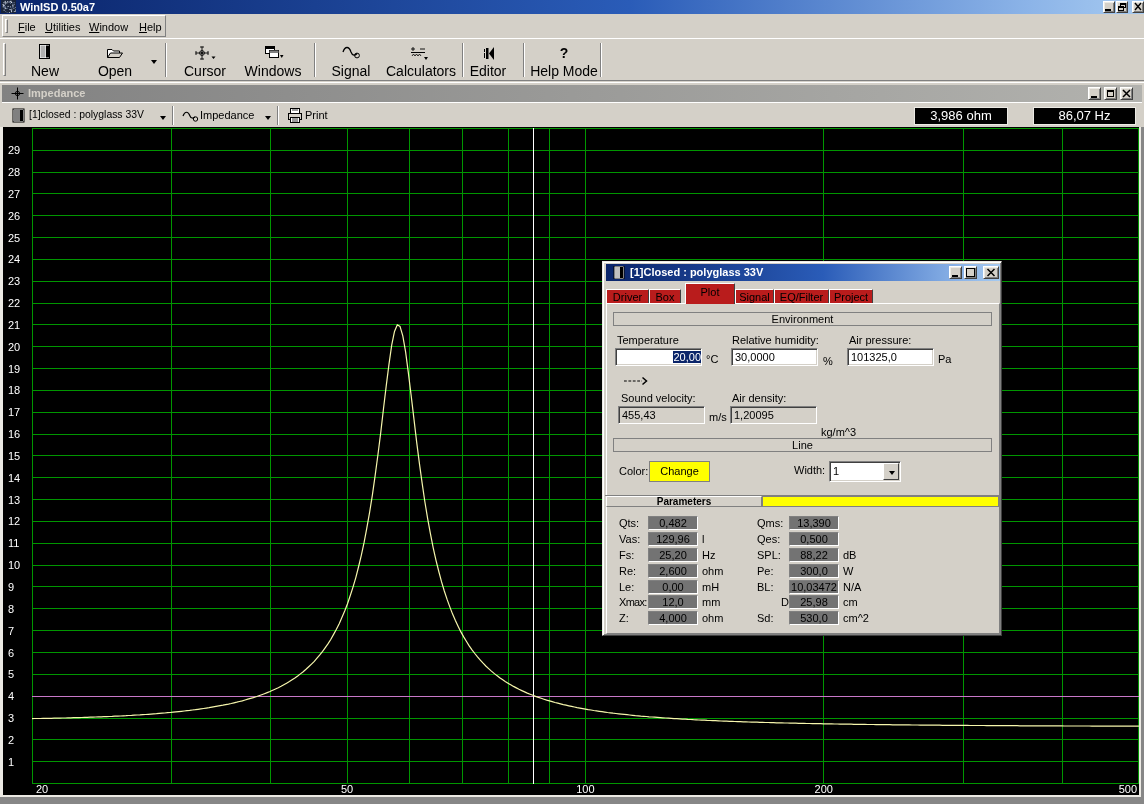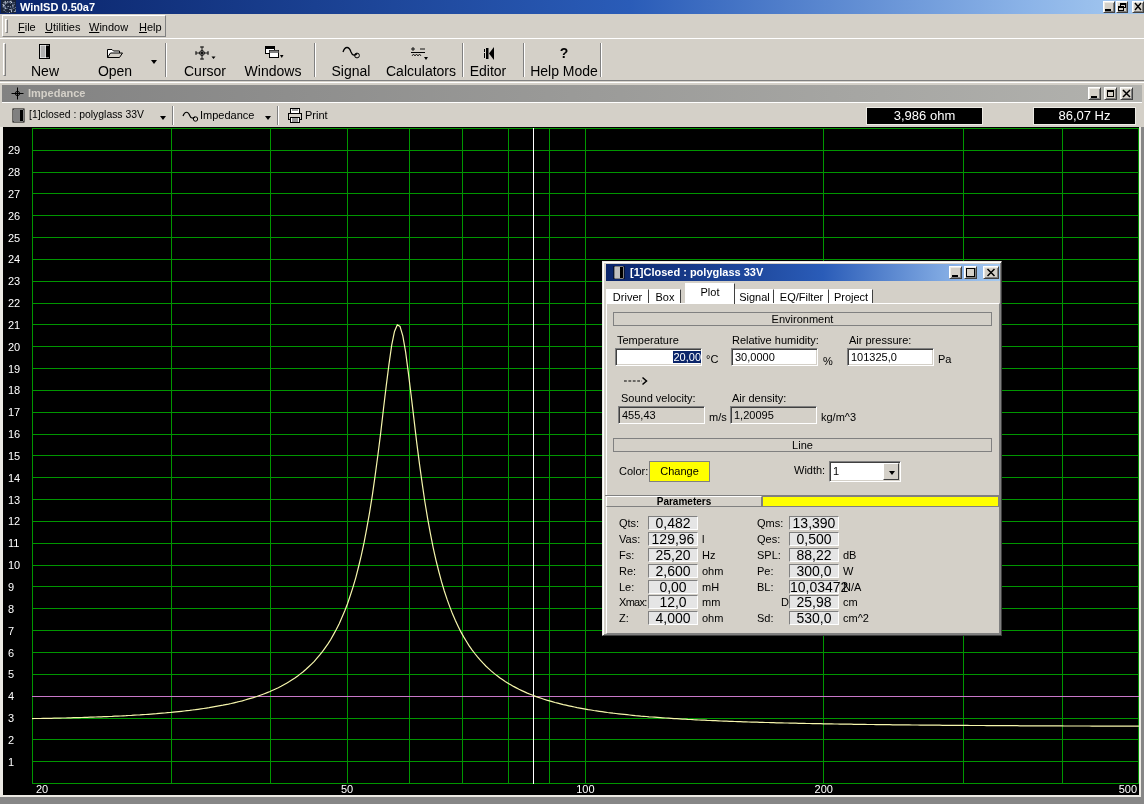--- a/index.html
+++ b/index.html
@@ -35,32 +35,32 @@
 #plotwrap { position:absolute; left:3px; top:44px; width:1138px; height:670px; background:#000;
   border-right:2px solid #ECEAE4; border-bottom:2px solid #ECEAE4; }
 #botstrip { position:absolute; left:0; top:714px; width:1144px; height:7px; background:#878787; }
 #rightstrip { position:absolute; left:1141px; top:44px; width:3px; height:670px; background:#878787; }
 .dlg { position:absolute; left:602px; top:261px; width:400px; height:375px; background:#D4D0C8;
   border-top:1px solid #ECEAE4; border-left:1px solid #ECEAE4; border-right:1px solid #404040; border-bottom:1px solid #404040;
   box-shadow:inset 1px 1px 0 #fff, inset -1px -1px 0 #808080; }
 #dlgtitle { position:absolute; left:3px; top:2px; width:394px; height:17px;
   background:linear-gradient(to right,#0A246A 0%,#2A5CB8 55%,#8CB4E8 90%,#A6CAF0 100%); }
 #dlgtitle .ttext { position:absolute; left:24px; top:2px; color:#fff; font-weight:bold; font-size:11px; }
-.tab { position:absolute; background:#ffffff; border-top:1px solid #fff; border-left:1px solid #fff; border-right:1px solid #404040;
+.tab { position:absolute; background:#b91c1c; border-top:1px solid #fff; border-left:1px solid #fff; border-right:1px solid #404040;
   text-align:center; color:#000; }
 .hdrbar { position:absolute; left:10px; width:379px; height:14px; border:1px solid #808080; text-align:center; color:#000; line-height:13px; background:#D4D0C8; }
 .lbl { position:absolute; color:#000; }
 .input { position:absolute; width:87px; height:18px; background:#fff;
   border-top:1px solid #808080; border-left:1px solid #808080; border-right:1px solid #fff; border-bottom:1px solid #fff;
   box-shadow:inset 1px 1px 0 #404040, inset -1px -1px 0 #D4D0C8;
   color:#000; line-height:16px; padding-left:3px; }
 .input.ro { background:#D4D0C8; }
-.pbox { position:absolute; width:50px; height:14px; background:#e5e5e5;
+.pbox { position:absolute; width:50px; height:14px; background:#737373;
   border-top:1px solid #808080; border-left:1px solid #808080; border-right:1px solid #fff; border-bottom:1px solid #fff;
-  color:#000; line-height:13px; text-align:center; font-size:14px; }
+  color:#000; line-height:13px; text-align:center; font-size:11px; }
 </style>
 </head>
 <body>
 
 <div id="titlebar">
   <svg style="position:absolute;left:1px;top:0" width="15" height="13">
       <rect width="15" height="13" fill="#1A2438"></rect>
       <rect x="9.5" y="0.8" width="1" height="1" fill="#E8EEF8"></rect>
       <rect x="3.9" y="2.2" width="1" height="1" fill="#C8D4E8"></rect>
       <rect x="10.0" y="11.2" width="1" height="1" fill="#C8D4E8"></rect>
@@ -246,21 +246,21 @@
     <div class="dropArrow" style="left:263px; top:13px;"></div>
     <div class="tsep" style="left:275px; top:3px; height:19px;"></div>
     <svg style="position:absolute;left:285px;top:4px" width="17" height="17">
         <rect x="3.5" y="1.5" width="9" height="5" fill="#fff" stroke="#000"></rect>
         <rect x="1.5" y="6.5" width="13" height="6" fill="#D4D0C8" stroke="#000"></rect>
         <rect x="3.5" y="10.5" width="9" height="5" fill="#fff" stroke="#000"></rect>
         <path d="M5 12 h6 M5 14 h6" stroke="#000" stroke-width="0.8"></path>
         <path d="M5 3 h6" stroke="#000" stroke-width="0.8"></path>
       </svg>
     <span class="combotext" style="left:303px;">Print</span>
-    <div class="blackbox" style="left:864px; width:117px;">3,986 ohm</div>
+    <div class="blackbox" style="left:912px; width:94px;">3,986 ohm</div>
     <div class="blackbox" style="left:1031px; width:103px;">86,07 Hz</div>
   </div>
   <div id="leftstrip" style="position:absolute;left:0;top:44px;width:3px;height:670px;background:#ECEAE4;"></div>
     <div id="plotwrap">
       <svg id="plotsvg" style="position:absolute;left:0;top:0" width="1136" height="668" shape-rendering="crispEdges">
         <g stroke="#009600" stroke-width="1">
           <line x1="29.0" y1="1.3" x2="29.0" y2="656.5"></line>
           <line x1="168.4" y1="1.3" x2="168.4" y2="656.5"></line>
           <line x1="267.4" y1="1.3" x2="267.4" y2="656.5"></line>
           <line x1="344.1" y1="1.3" x2="344.1" y2="656.5"></line>
@@ -389,21 +389,21 @@
   <span class="lbl" style="left:335px; top:91px;">Pa</span>
   <svg style="position:absolute; left:21px; top:114px;" width="26" height="10">
       <path d="M0 5 h18" stroke="#000" stroke-width="1.2" stroke-dasharray="2.8,1.6"></path>
       <path d="M18.5 1.5 L22.5 5 L18.5 8.5" fill="none" stroke="#000" stroke-width="1.5"></path>
     </svg>
   <span class="lbl" style="left:18px; top:130px;">Sound velocity:</span>
   <span class="lbl" style="left:129px; top:130px;">Air density:</span>
   <div class="input ro" style="left:15px; top:144px;">455,43</div>
   <span class="lbl" style="left:106px; top:149px;">m/s</span>
   <div class="input ro" style="left:127px; top:144px;">1,20095</div>
-  <span class="lbl" style="left:218px; top:149px;">kg/m^3</span>
+  <span class="lbl" style="left:218px; top:164px;">kg/m^3</span>
   <div class="hdrbar" style="top:176px;">Line</div>
   <span class="lbl" style="left:16px; top:203px;">Color:</span>
   <div style="position:absolute; left:46px; top:199px; width:61px; height:21px; background:#FFFF00; border:1px solid #808080; text-align:center; line-height:19px; color:#000;">Change</div>
   <span class="lbl" style="left:191px; top:202px;">Width:</span>
   <div class="input" style="left:226px; top:199px; width:72px; height:21px; line-height:19px;">1
     <div style="position:absolute; right:1px; top:1px; width:16px; height:17px; background:#D4D0C8; border-top:1px solid #fff; border-left:1px solid #fff; border-right:1px solid #404040; border-bottom:1px solid #404040;">
         <div class="dropArrow" style="left:5px; top:7px;"></div>
       </div>
   </div>
 

